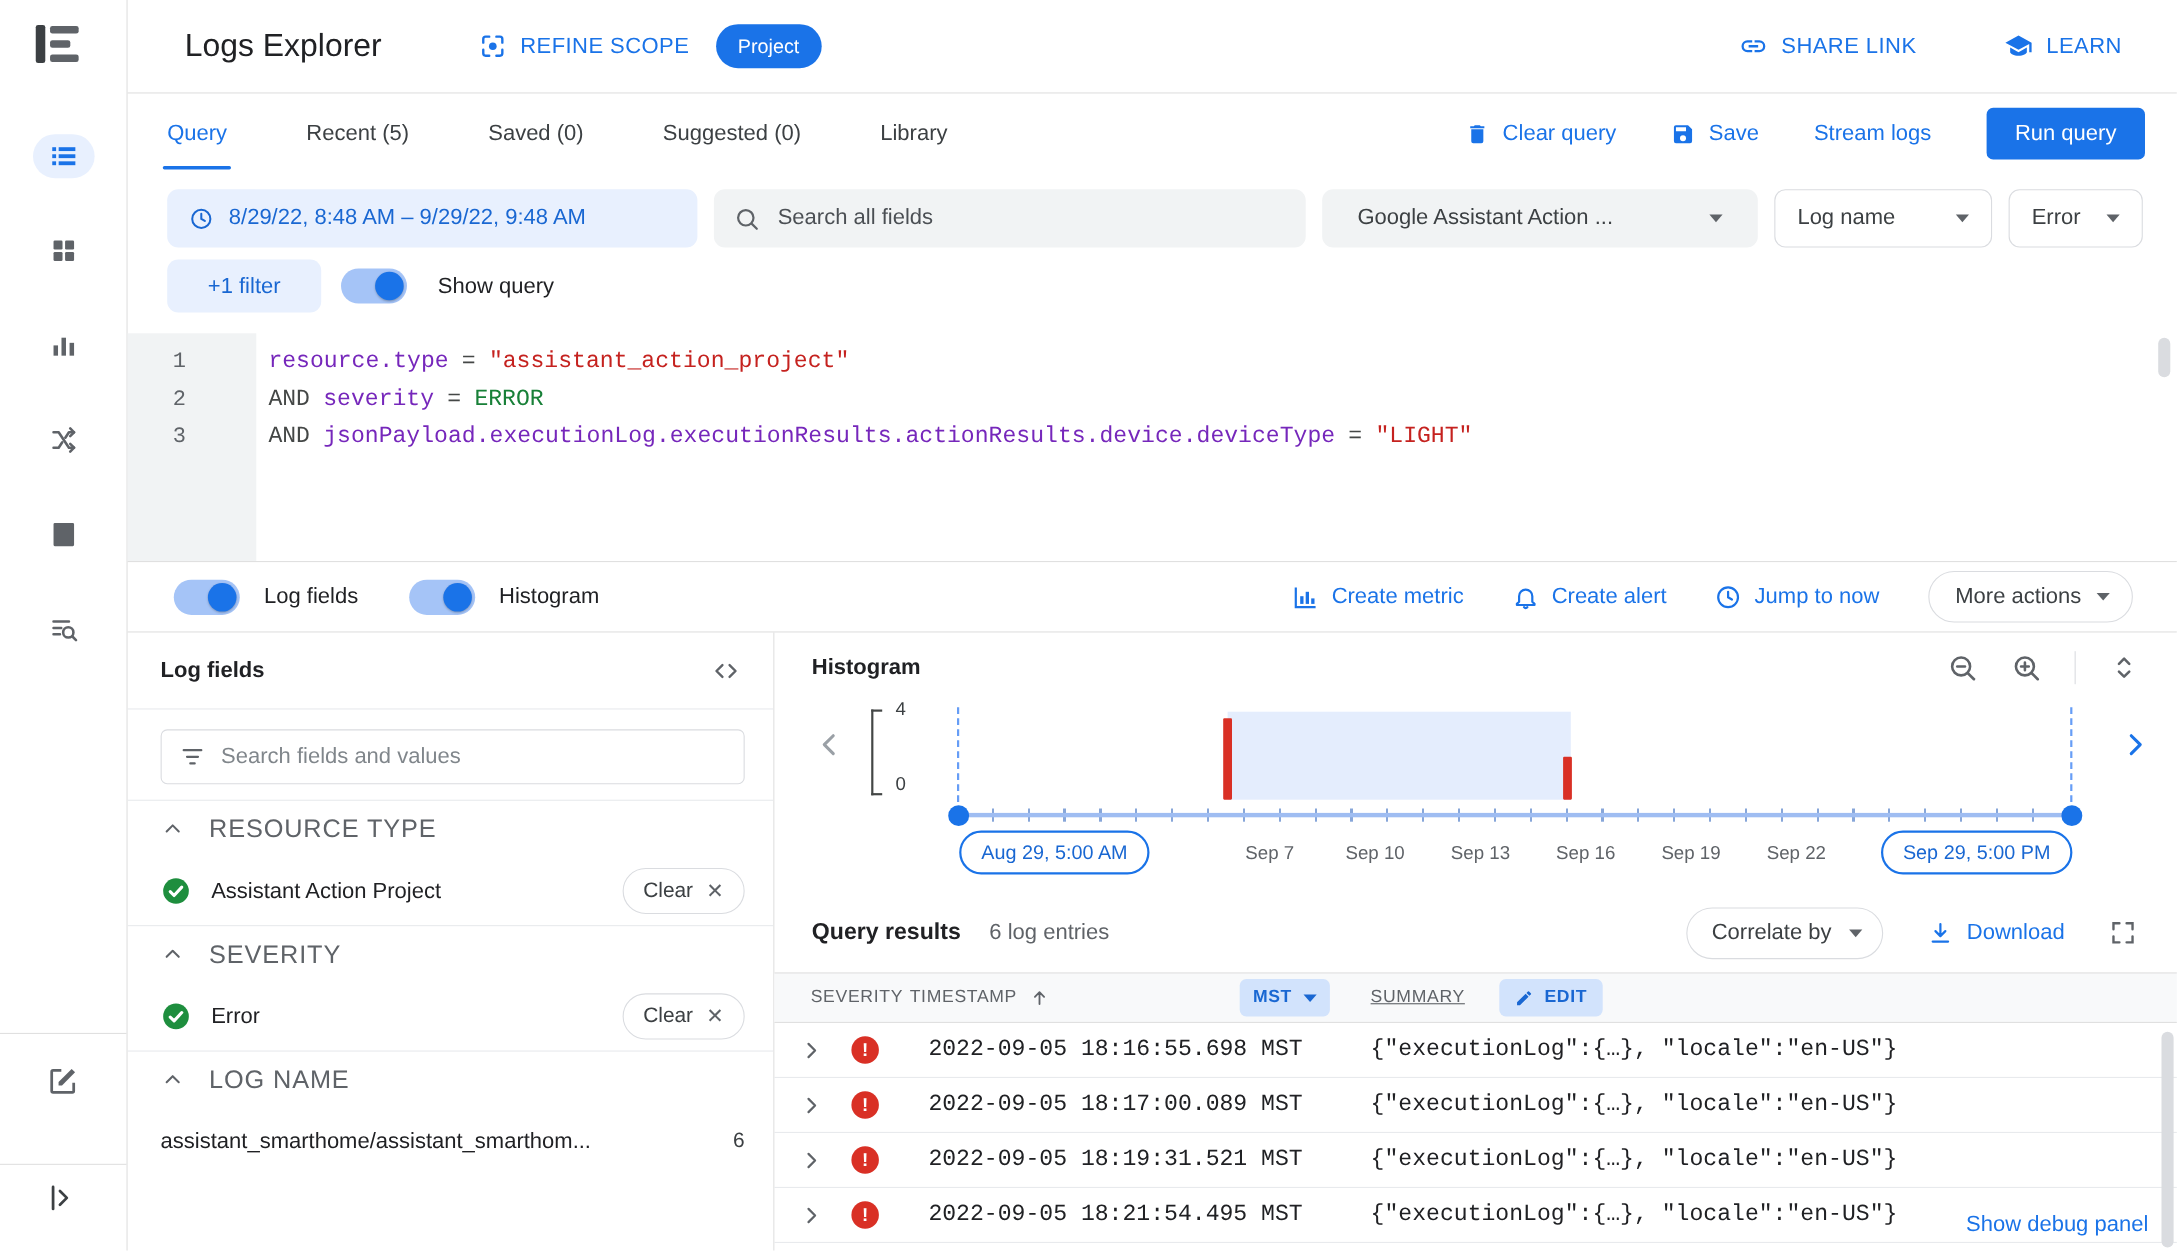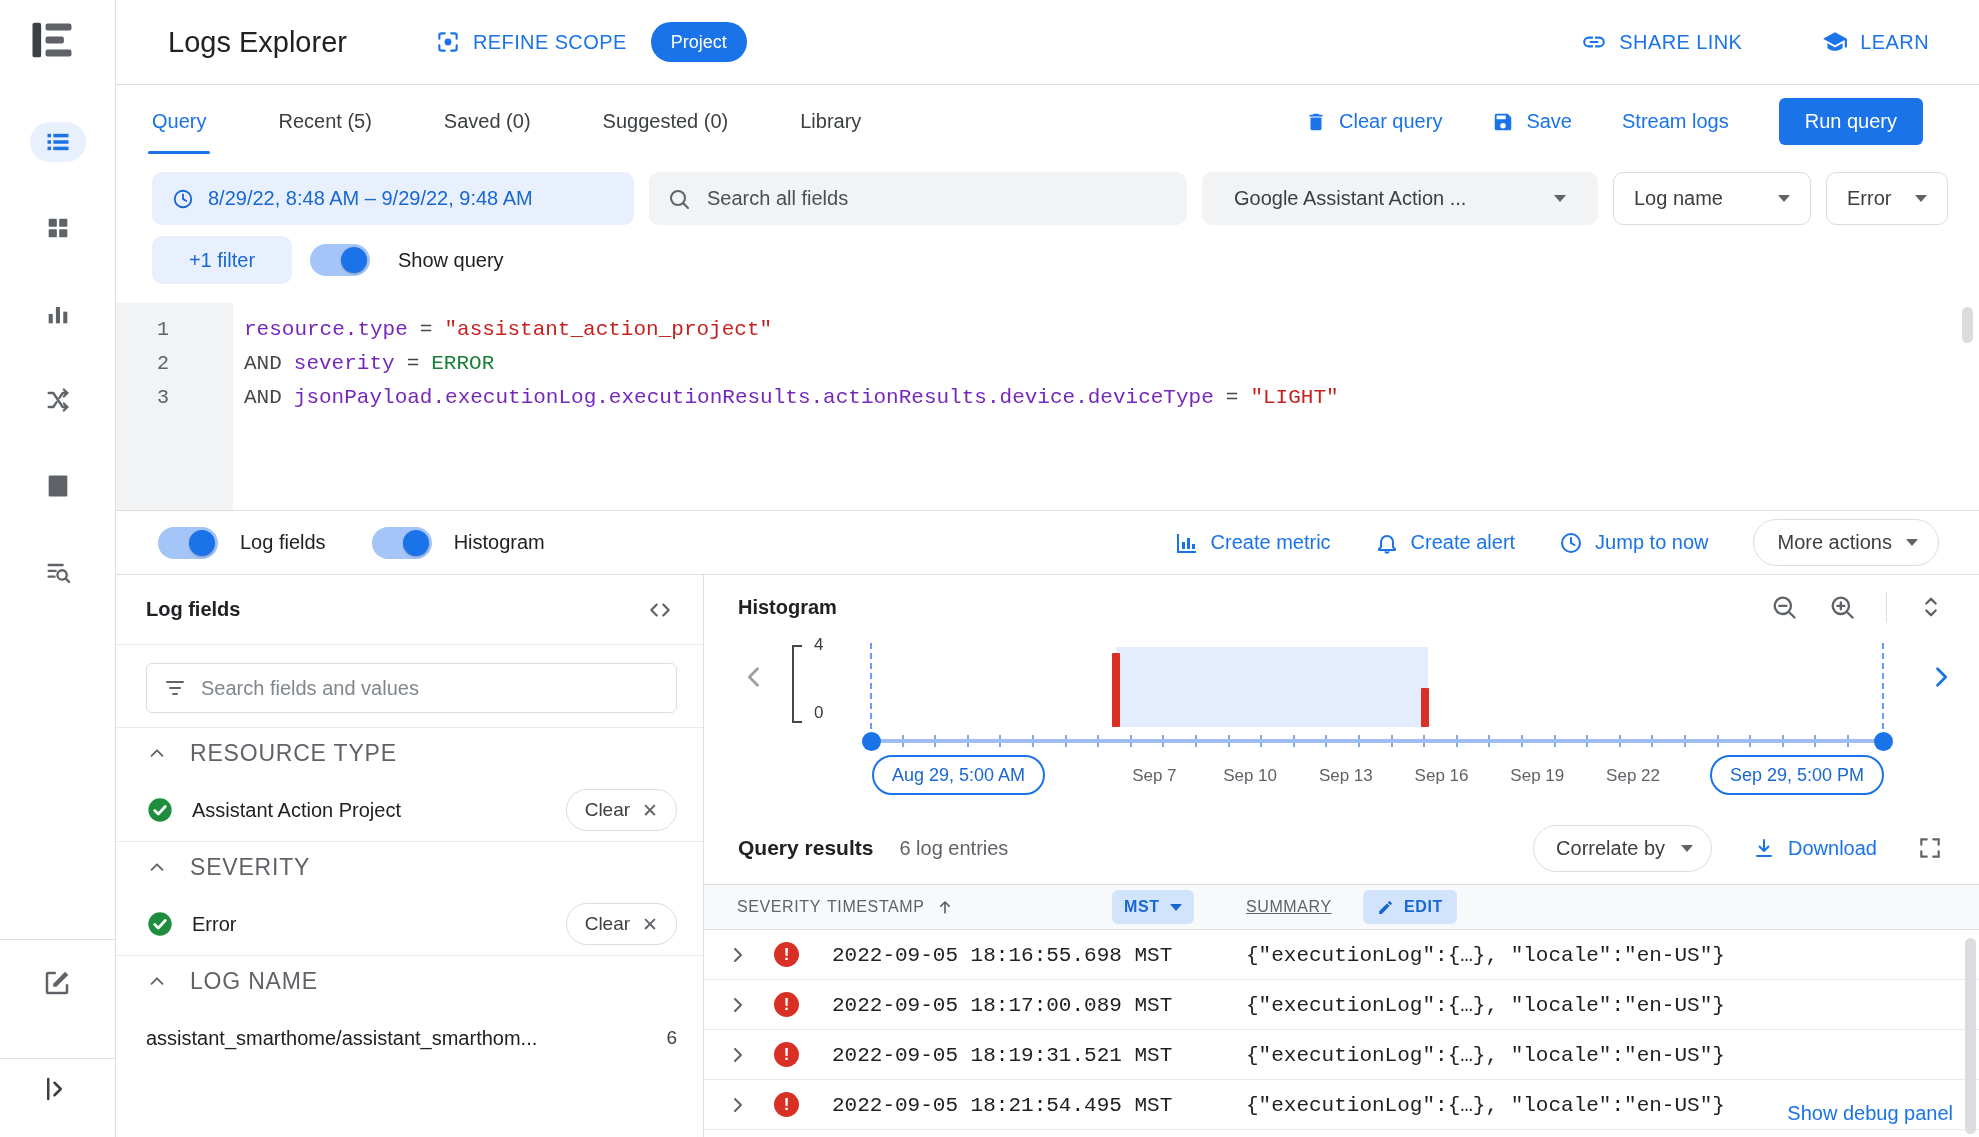--- a/index.html
+++ b/index.html
@@ -29,21 +29,21 @@
   .project-pill { margin-left:24px; background:#1a73e8; color:#fff; font-size:18px; font-weight:500; height:40px; display:flex; align-items:center; padding:0 20px; border-radius:20px; }
   .header-right { margin-left:auto; margin-right:50px; display:flex; align-items:center; gap:80px; }
   .hdr-link { display:flex; align-items:center; gap:12px; color:#1a73e8; font-size:20px; font-weight:500; letter-spacing:.4px; }
 
   
   .tabbar { position:absolute; left:116px; top:85px; width:1863px; height:73px; display:flex; align-items:center; }
   .tabs { display:flex; align-items:center; height:100%; margin-left:36px; }
   .tab { position:relative; height:100%; display:flex; align-items:center; margin-right:72px; font-size:20px; font-weight:500; color:#3c4043; }
   .tab.active { color:#1a73e8; }
   .tab.active::after { content:""; position:absolute; left:-4px; right:-4px; bottom:4px; height:3px; border-radius:3px; background:#1a73e8; }
-  .tab-actions { margin-left:auto; margin-right:56px; display:flex; align-items:center; gap:50px; }
+  .tab-actions { margin-left:auto; margin-right:29px; display:flex; align-items:center; gap:50px; }
   .tab-action { display:flex; align-items:center; gap:12px; color:#1a73e8; font-size:20px; font-weight:500; }
   .run-query { background:#1a73e8; color:#fff; height:47px; padding:0 26px; border-radius:6px; font-size:20px; font-weight:500; }
 
   
   .filters { position:absolute; left:116px; top:158px; width:1863px; height:145px; }
   .frow1 { position:absolute; top:14px; left:36px; display:flex; gap:15px; }
   .chip { height:53px; border-radius:10px; display:flex; align-items:center; font-size:20px; }
   .chip-blue { background:#e8f0fe; color:#1967d2; }
   .time-chip { width:482px; padding:0 20px; gap:14px; }
   .search-chip { width:538px; background:#f1f3f4; padding:0 18px; gap:16px; }
@@ -129,28 +129,28 @@
   
   .results { position:absolute; left:0; top:245px; right:0; bottom:0; }
   .res-header { height:56px; display:flex; align-items:center; padding:0 36px 0 34px; }
   .res-title { font-size:21px; font-weight:700; }
   .res-count { margin-left:26px; color:#5f6368; font-size:20px; }
   .res-tools { margin-left:auto; display:flex; align-items:center; gap:40px; }
   .correlate { border:1px solid #dadce0; border-radius:24px; height:47px; display:flex; align-items:center; gap:16px; padding:0 18px 0 22px; font-size:20px; color:#3c4043; font-weight:500; background:#fff; }
   .download { display:flex; align-items:center; gap:12px; color:#1a73e8; font-size:20px; font-weight:500; }
   .thead { position:absolute; left:0; right:0; top:64px; height:46px; background:#f8f9fa; border-top:1px solid #e0e0e0; border-bottom:1px solid #e0e0e0; }
   .th { position:absolute; top:0; height:100%; display:flex; align-items:center; color:#5f6368; font-size:16px; font-weight:500; letter-spacing:.6px; }
-  .th-sev { left:33px; } .th-ts { left:123px; gap:10px; } .th-mst { left:408px; } .th-sum { left:542px;text-decoration:underline; } .th-edit { left:659px; }
+  .th-sev { left:33px; } .th-ts { left:123px; gap:10px; } .th-mst { left:423px; } .th-sum { left:542px;text-decoration:underline; } .th-edit { left:659px; }
   .mst-chip { background:#d2e3fc; border-radius:6px; height:34px; display:flex; align-items:center; gap:10px; padding:0 12px; color:#1967d2; font-weight:700; font-size:16px; }
   .edit-chip { background:#d2e3fc; border-radius:6px; height:34px; display:flex; align-items:center; gap:10px; padding:0 14px; color:#1967d2; font-weight:700; font-size:16px; }
   .tbody { position:absolute; left:0; right:0; top:110px; }
   .t-row { position:relative; height:50px; border-bottom:1px solid #e8eaed; }
   .row-chevron { position:absolute; left:22px; top:13px; }
   .error-dot { position:absolute; left:70px; top:12px; width:25px; height:25px; border-radius:50%; background:#d93025; color:#fff; font-size:17px; font-weight:700; display:flex; align-items:center; justify-content:center; }
-  .row-ts { position:absolute; left:128px; top:50%; transform:translateY(-50%); font-size:21px; color:#202124; white-space:pre; }
+  .row-ts { position:absolute; left:140px; top:50%; transform:translateY(-50%); font-size:21px; color:#202124; white-space:pre; }
   .row-summary { position:absolute; left:542px; top:50%; transform:translateY(-50%); font-size:21px; color:#202124; white-space:pre; }
   .debug-link { position:absolute; right:26px; top:282px; color:#1a73e8; font-size:20px; }
   .res-scroll { position:absolute; right:3px; top:118px; width:11px; height:196px; background:#dadce0; border-radius:6px; }
 </style>
 </head>
 <body>
 
 <aside class="sidebar">
   <div class="logo icon">
     <svg width="52" height="52" viewBox="0 0 24 24">

